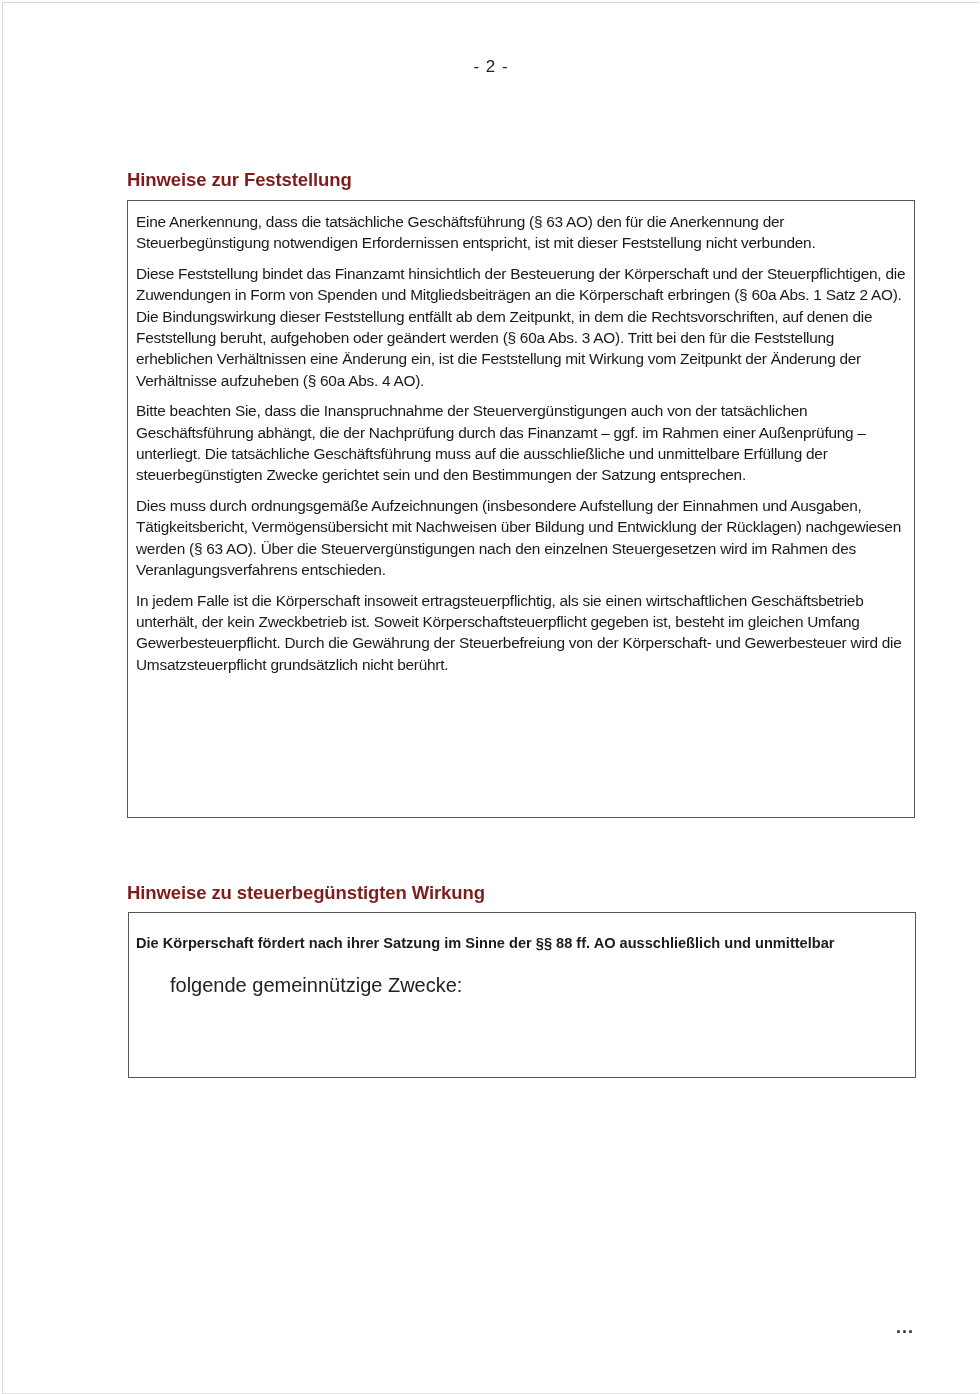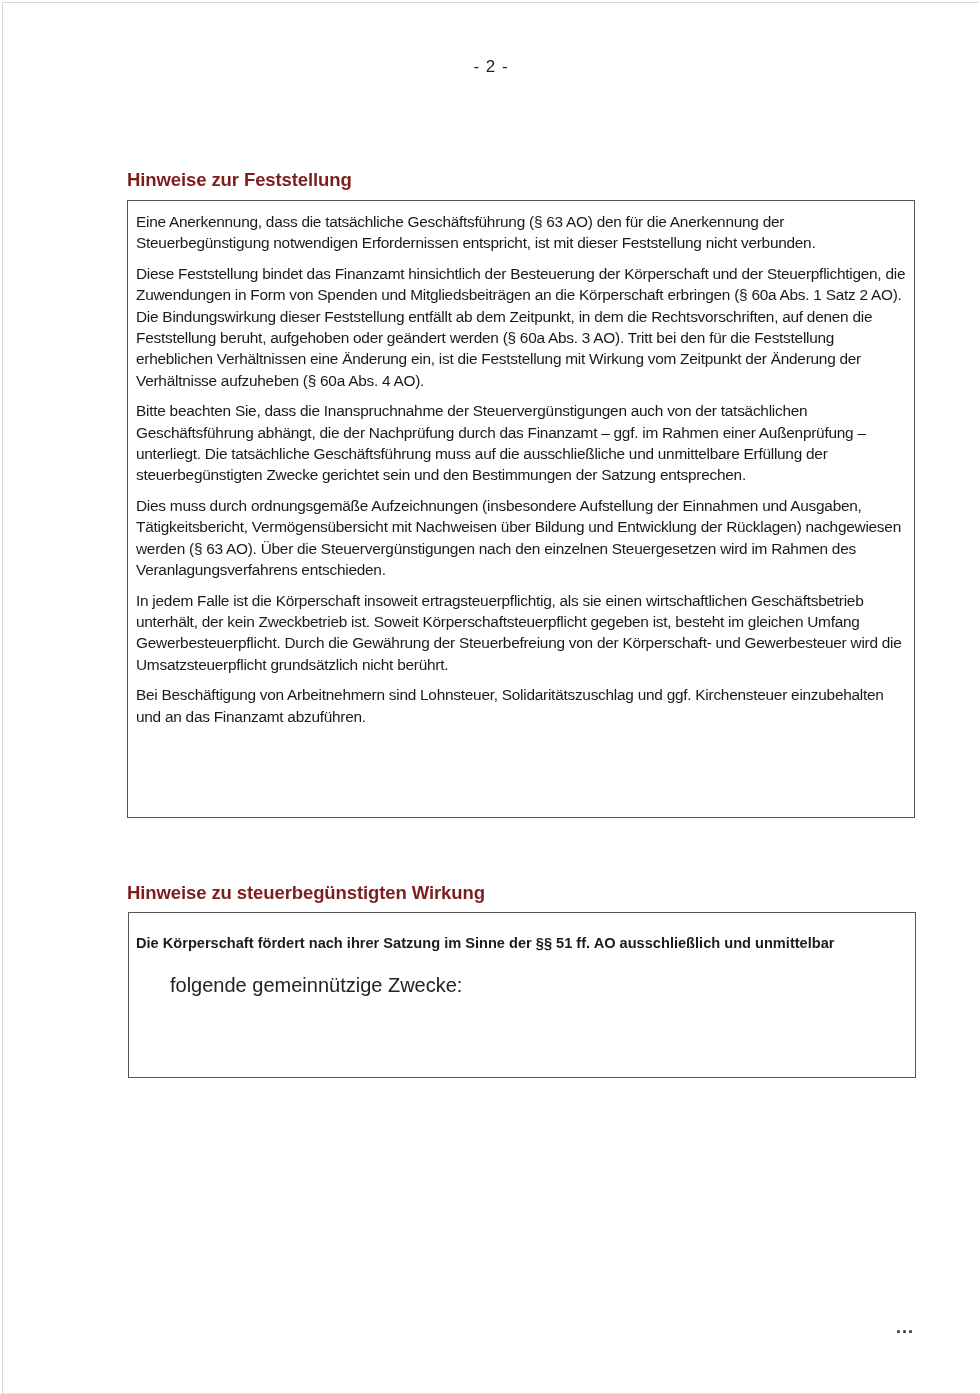--- a/index.html
+++ b/index.html
@@ -43,26 +43,25 @@
   <div class="page-number">- 2 -</div>
 
   <div class="section-heading" style="top:166px;">Hinweise zur Feststellung</div>
 
   <div class="box box1">
     <p class="para">Eine Anerkennung, dass die tatsächliche Geschäftsführung (§ 63 AO) den für die Anerkennung der Steuerbegünstigung notwendigen Erfordernissen entspricht, ist mit dieser Feststellung nicht verbunden.</p>
     <p class="para">Diese Feststellung bindet das Finanzamt hinsichtlich der Besteuerung der Körperschaft und der Steuerpflichtigen, die Zuwendungen in Form von Spenden und Mitgliedsbeiträgen an die Körperschaft erbringen (§ 60a Abs. 1 Satz 2 AO). Die Bindungswirkung dieser Feststellung entfällt ab dem Zeitpunkt, in dem die Rechtsvorschriften, auf denen die Feststellung beruht, aufgehoben oder geändert werden (§ 60a Abs. 3 AO). Tritt bei den für die Feststellung erheblichen Verhältnissen eine Änderung ein, ist die Feststellung mit Wirkung vom Zeitpunkt der Änderung der Verhältnisse aufzuheben (§ 60a Abs. 4 AO).</p>
     <p class="para">Bitte beachten Sie, dass die Inanspruchnahme der Steuervergünstigungen auch von der tatsächlichen Geschäftsführung abhängt, die der Nachprüfung durch das Finanzamt – ggf. im Rahmen einer Außenprüfung – unterliegt. Die tatsächliche Geschäftsführung muss auf die ausschließliche und unmittelbare Erfüllung der steuerbegünstigten Zwecke gerichtet sein und den Bestimmungen der Satzung entsprechen.</p>
     <p class="para">Dies muss durch ordnungsgemäße Aufzeichnungen (insbesondere Aufstellung der Einnahmen und Ausgaben, Tätigkeitsbericht, Vermögensübersicht mit Nachweisen über Bildung und Entwicklung der Rücklagen) nachgewiesen werden (§ 63 AO). Über die Steuervergünstigungen nach den einzelnen Steuergesetzen wird im Rahmen des Veranlagungsverfahrens entschieden.</p>
     <p class="para">In jedem Falle ist die Körperschaft insoweit ertragsteuerpflichtig, als sie einen wirtschaftlichen Geschäftsbetrieb unterhält, der kein Zweckbetrieb ist. Soweit Körperschaftsteuerpflicht gegeben ist, besteht im gleichen Umfang Gewerbesteuerpflicht. Durch die Gewährung der Steuerbefreiung von der Körperschaft- und Gewerbesteuer wird die Umsatzsteuerpflicht grundsätzlich nicht berührt.</p>
-    <p class="para">Bei Beschäftigung von Arbeitnehmern sind Lohnsteuer, Solidaritätszuschlag und ggf. Kirchensteuer einzubehalten und an das Finanzamt abzuführen.</p>
   </div>
 
   <div class="section-heading" style="top:879px;">Hinweise zu steuerbegünstigten Wirkung</div>
 
   <div class="box box2">
-    <p class="intro-bold">Die Körperschaft fördert nach ihrer Satzung im Sinne der §§ 51 ff. AO ausschließlich und unmittelbar</p>
+    <p class="intro-bold">Die Körperschaft fördert nach ihrer Satzung im Sinne der §§ 88 ff. AO ausschließlich und unmittelbar</p>
     <div class="purposes">
       <div class="lead">folgende gemeinnützige Zwecke:</div>
     </div>
   </div>
 
   <div class="continuation">...</div>
 </div>
 
 </body></html>

